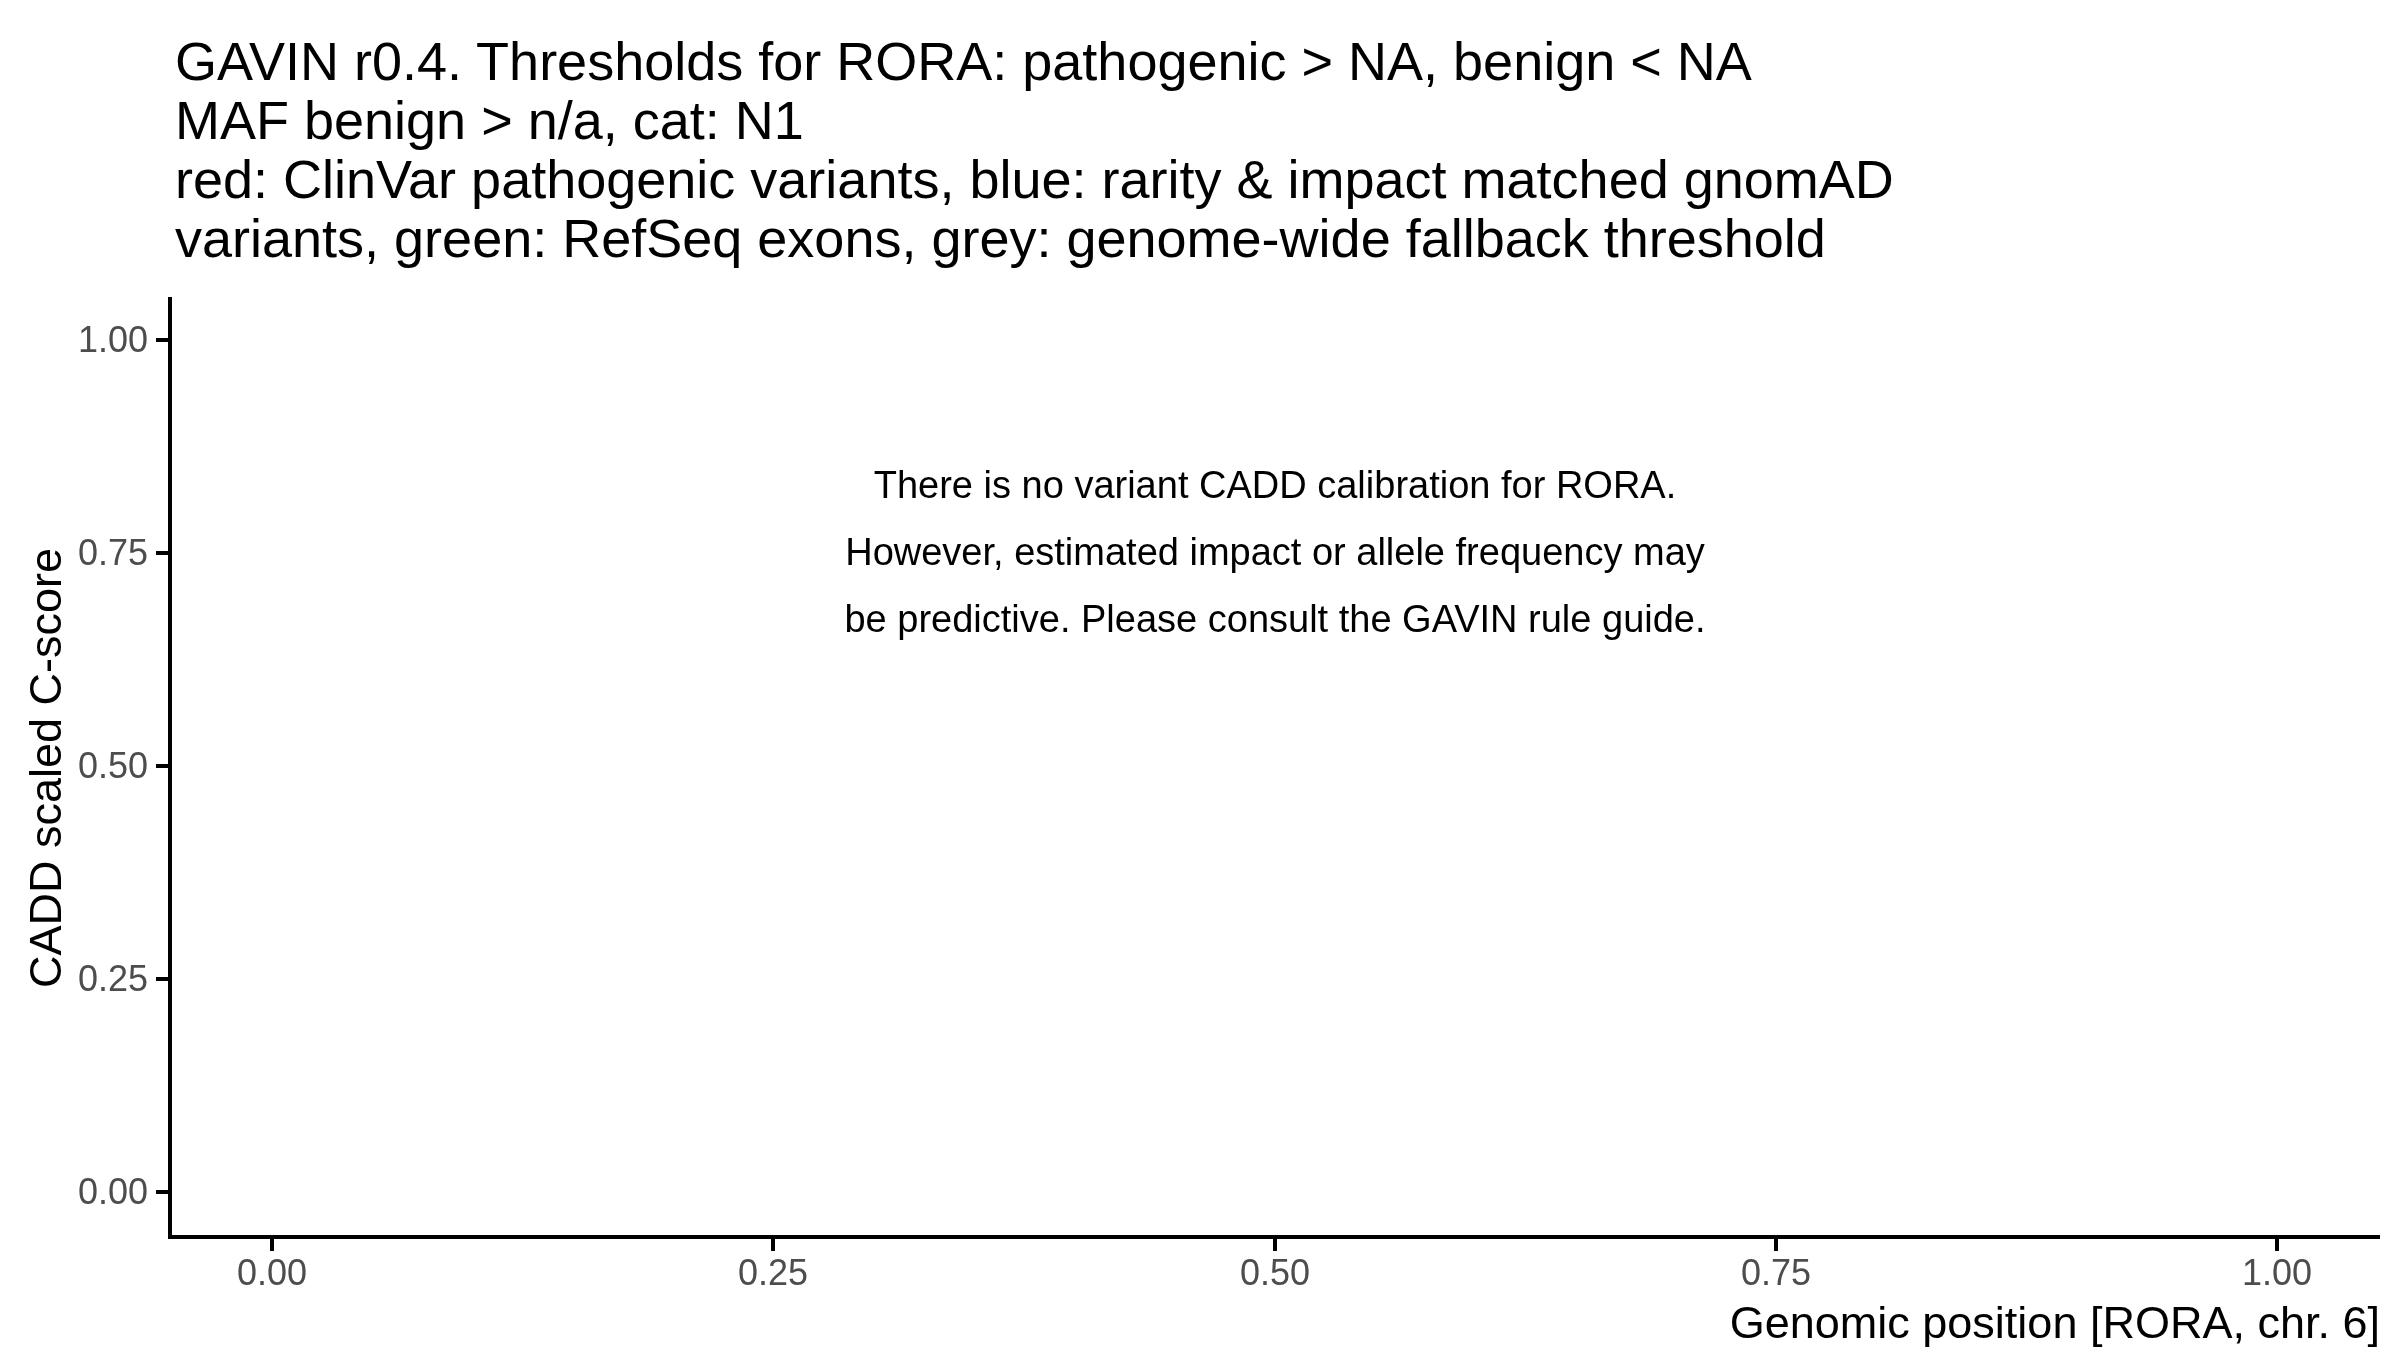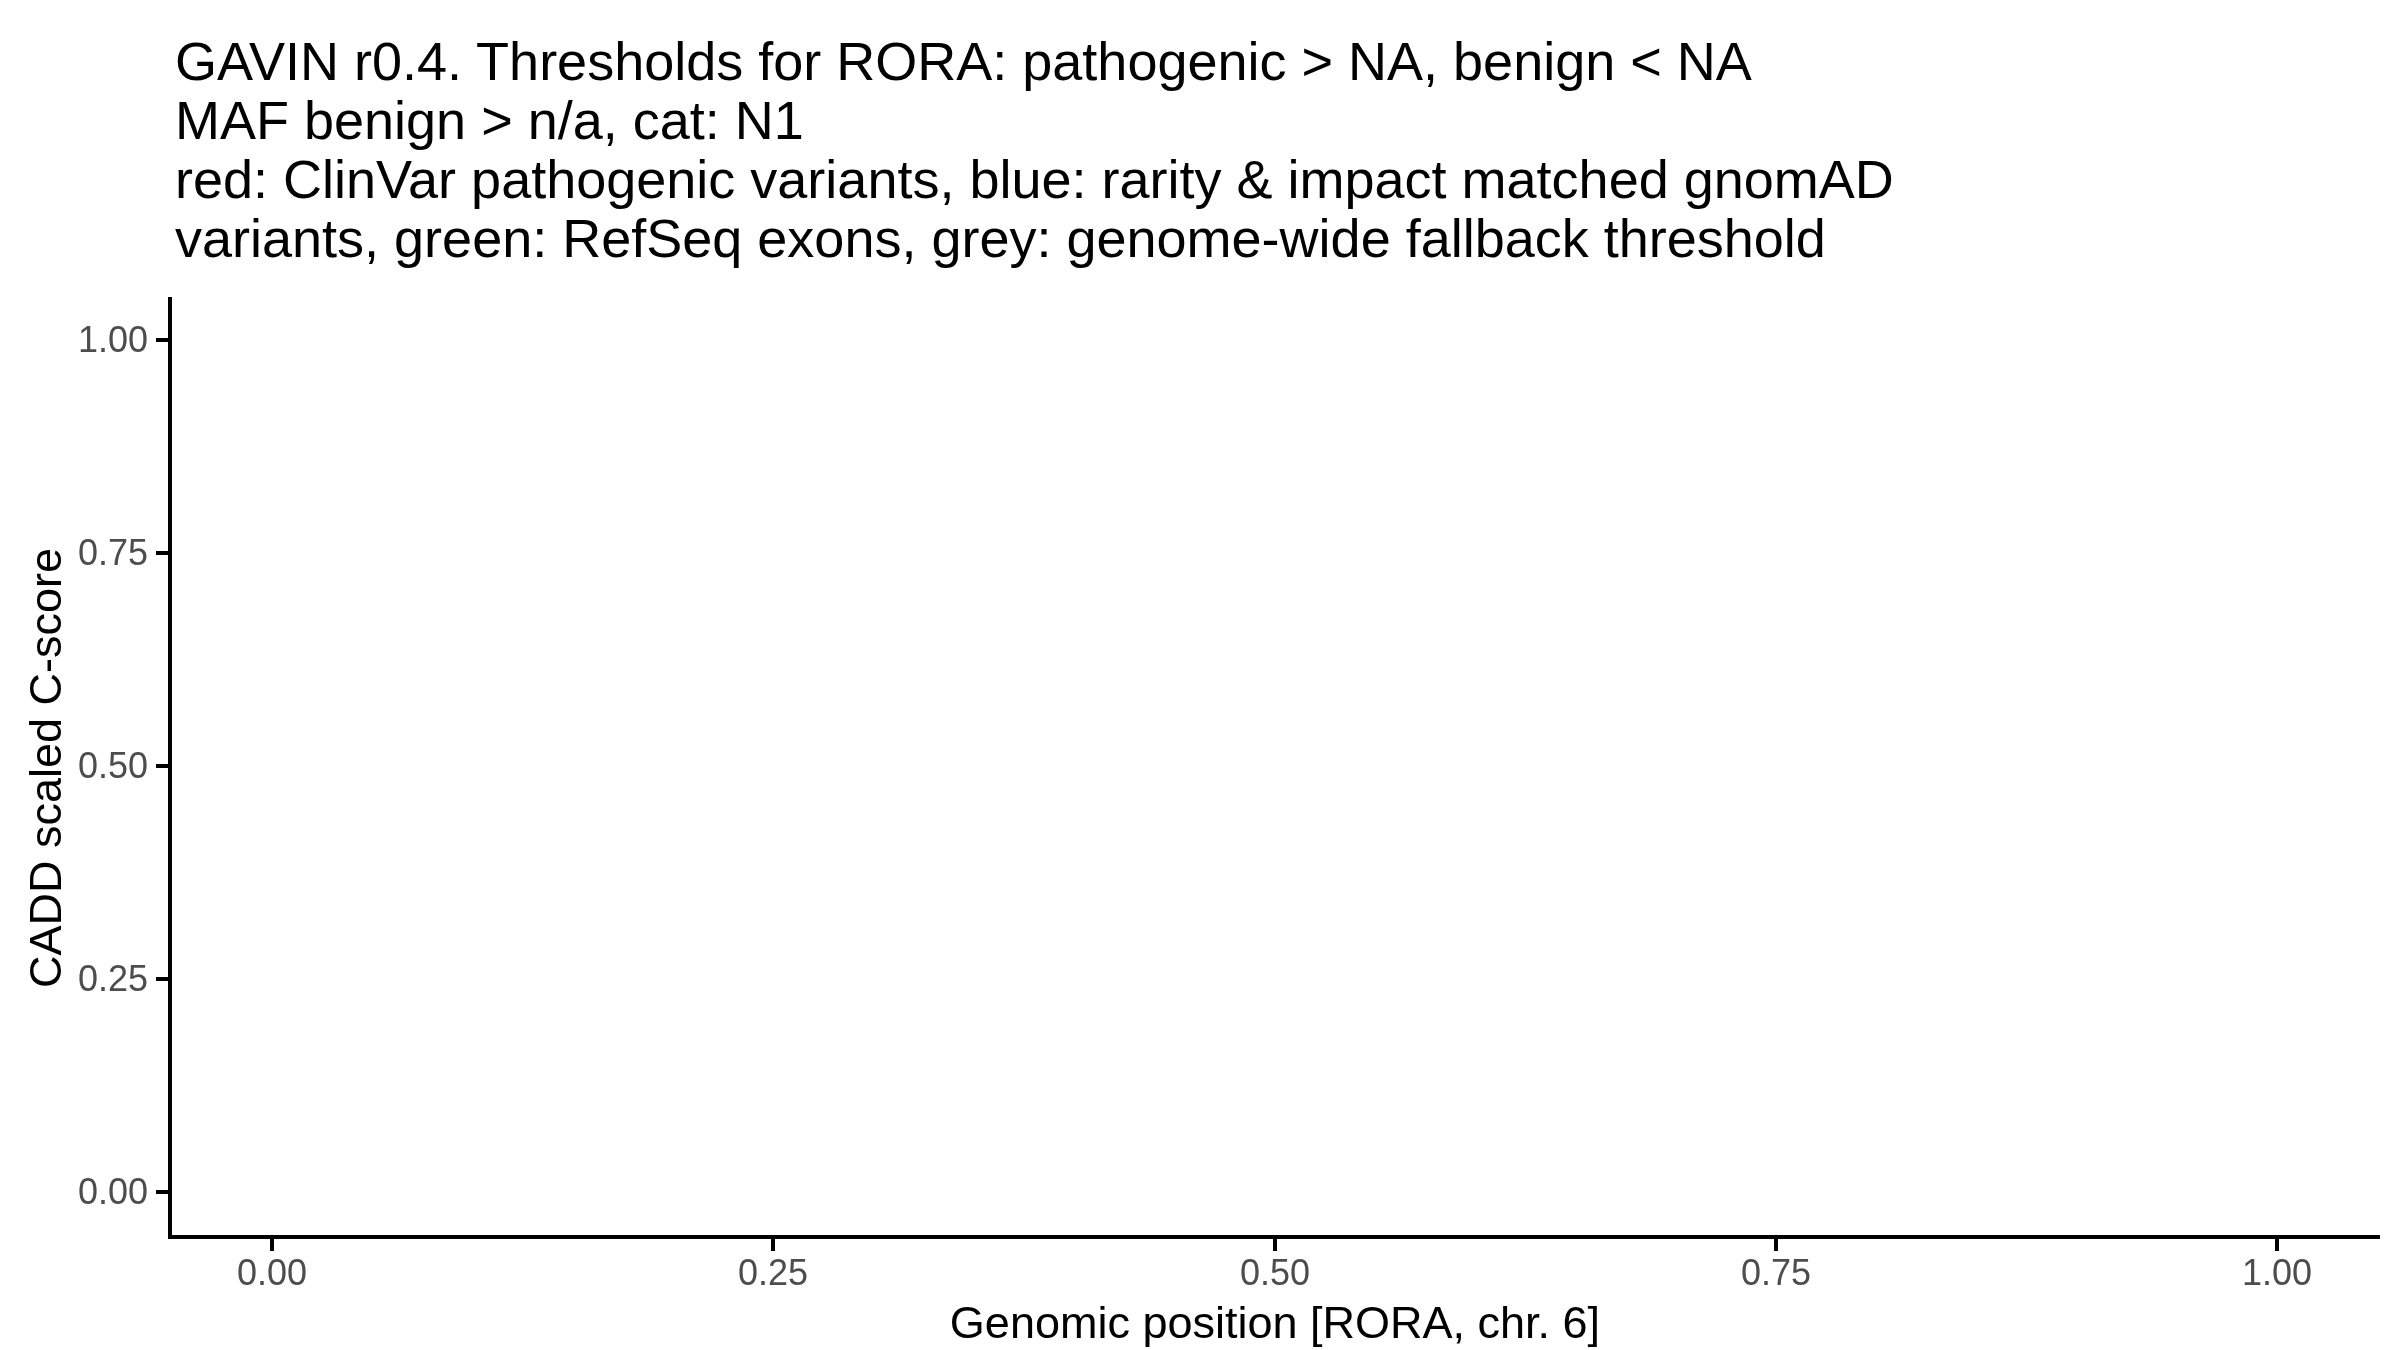--- a/index.html
+++ b/index.html
@@ -51,21 +51,21 @@
     text-align: center;
     font-size: 36px;
     line-height: 40px;
     color: var(--axis-text);
   }
   .x-axis-title {
     position: absolute;
     left: 170px;
     top: 1278px;
     width: 2210px;
-    text-align: center;
+    text-align: right;
     font-size: 45px;
     line-height: 50px;
     color: var(--text);
   }
   .y-axis-title {
     position: absolute;
     left: 46px;
     top: 748px;
     transform: translate(-50%, -50%) rotate(-90deg);
     white-space: nowrap;
@@ -115,17 +115,20 @@
   <div class="xtick" style="left:1273px"></div>
   <div class="xtick" style="left:1774px"></div>
   <div class="xtick" style="left:2275px"></div>
 
   <div class="xtick-label" style="left:192px">0.00</div>
   <div class="xtick-label" style="left:693px">0.25</div>
   <div class="xtick-label" style="left:1195px">0.50</div>
   <div class="xtick-label" style="left:1696px">0.75</div>
   <div class="xtick-label" style="left:2197px">1.00</div>
 
+  <div class="annotation">There is no variant CADD calibration for RORA.
+However, estimated impact or allele frequency may
+be predictive. Please consult the GAVIN rule guide.</div>
 
   <div class="x-axis-title">Genomic position [RORA, chr. 6]</div>
   <div class="y-axis-title">CADD scaled C-score</div>
 
 </div>
 
 </body></html>

